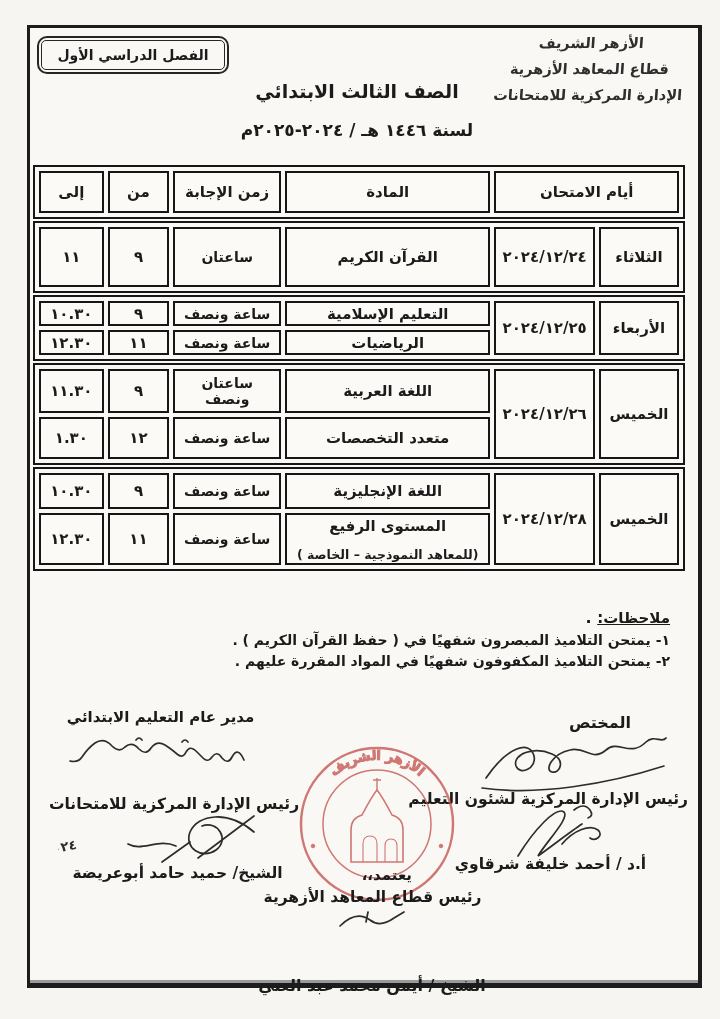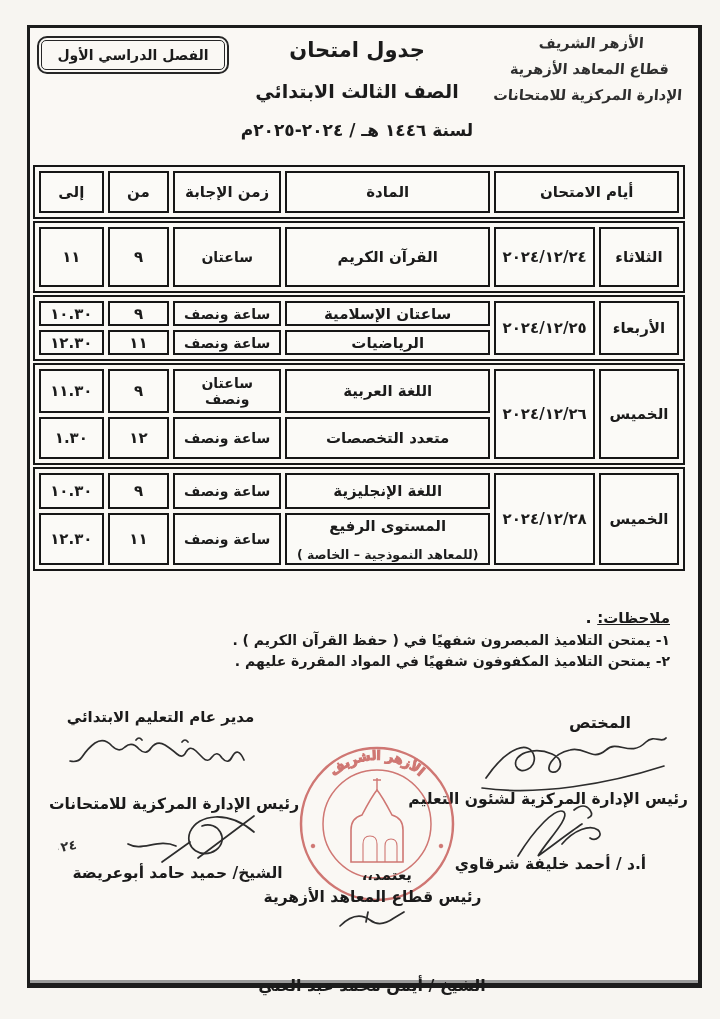--- a/index.html
+++ b/index.html
@@ -85,21 +85,20 @@
   <div class="semester-box">
     <div class="inner">الفصل الدراسي الأول</div>
   </div>
 
   <div class="org-block">
     <div>الأزهر الشريف</div>
     <div>قطاع المعاهد الأزهرية</div>
     <div>الإدارة المركزية للامتحانات</div>
   </div>
 
-  <div class="title-1">جدول امتحان</div>
   <div class="title-2">الصف الثالث الابتدائي</div>
   <div class="title-3">لسنة ١٤٤٦ هـ / ٢٠٢٤-٢٠٢٥م</div>
 
   <div class="tables">
 
     <table class="grp">
       <colgroup>
           <col class="c-day">
           <col class="c-date">
           <col class="c-subj">
@@ -145,21 +144,21 @@
           <col class="c-date">
           <col class="c-subj">
           <col class="c-dur">
           <col class="c-from">
           <col class="c-to">
         </colgroup>
       <tbody>
           <tr style="height:25px;">
         <td rowspan="2">الأربعاء</td>
         <td rowspan="2" class="date-cell"><span class="ltr">٢٠٢٤/١٢/٢٥</span></td>
-        <td>ساعتان الإسلامية</td>
+        <td>التعليم الإسلامية</td>
         <td style="font-size:14px;">ساعة ونصف</td>
         <td class="num">٩</td>
         <td class="num">١٠.٣٠</td>
       </tr>
       <tr style="height:25px;">
         <td>الرياضيات</td>
         <td style="font-size:14px;">ساعة ونصف</td>
         <td class="num">١١</td>
         <td class="num">١٢.٣٠</td>
       </tr>

